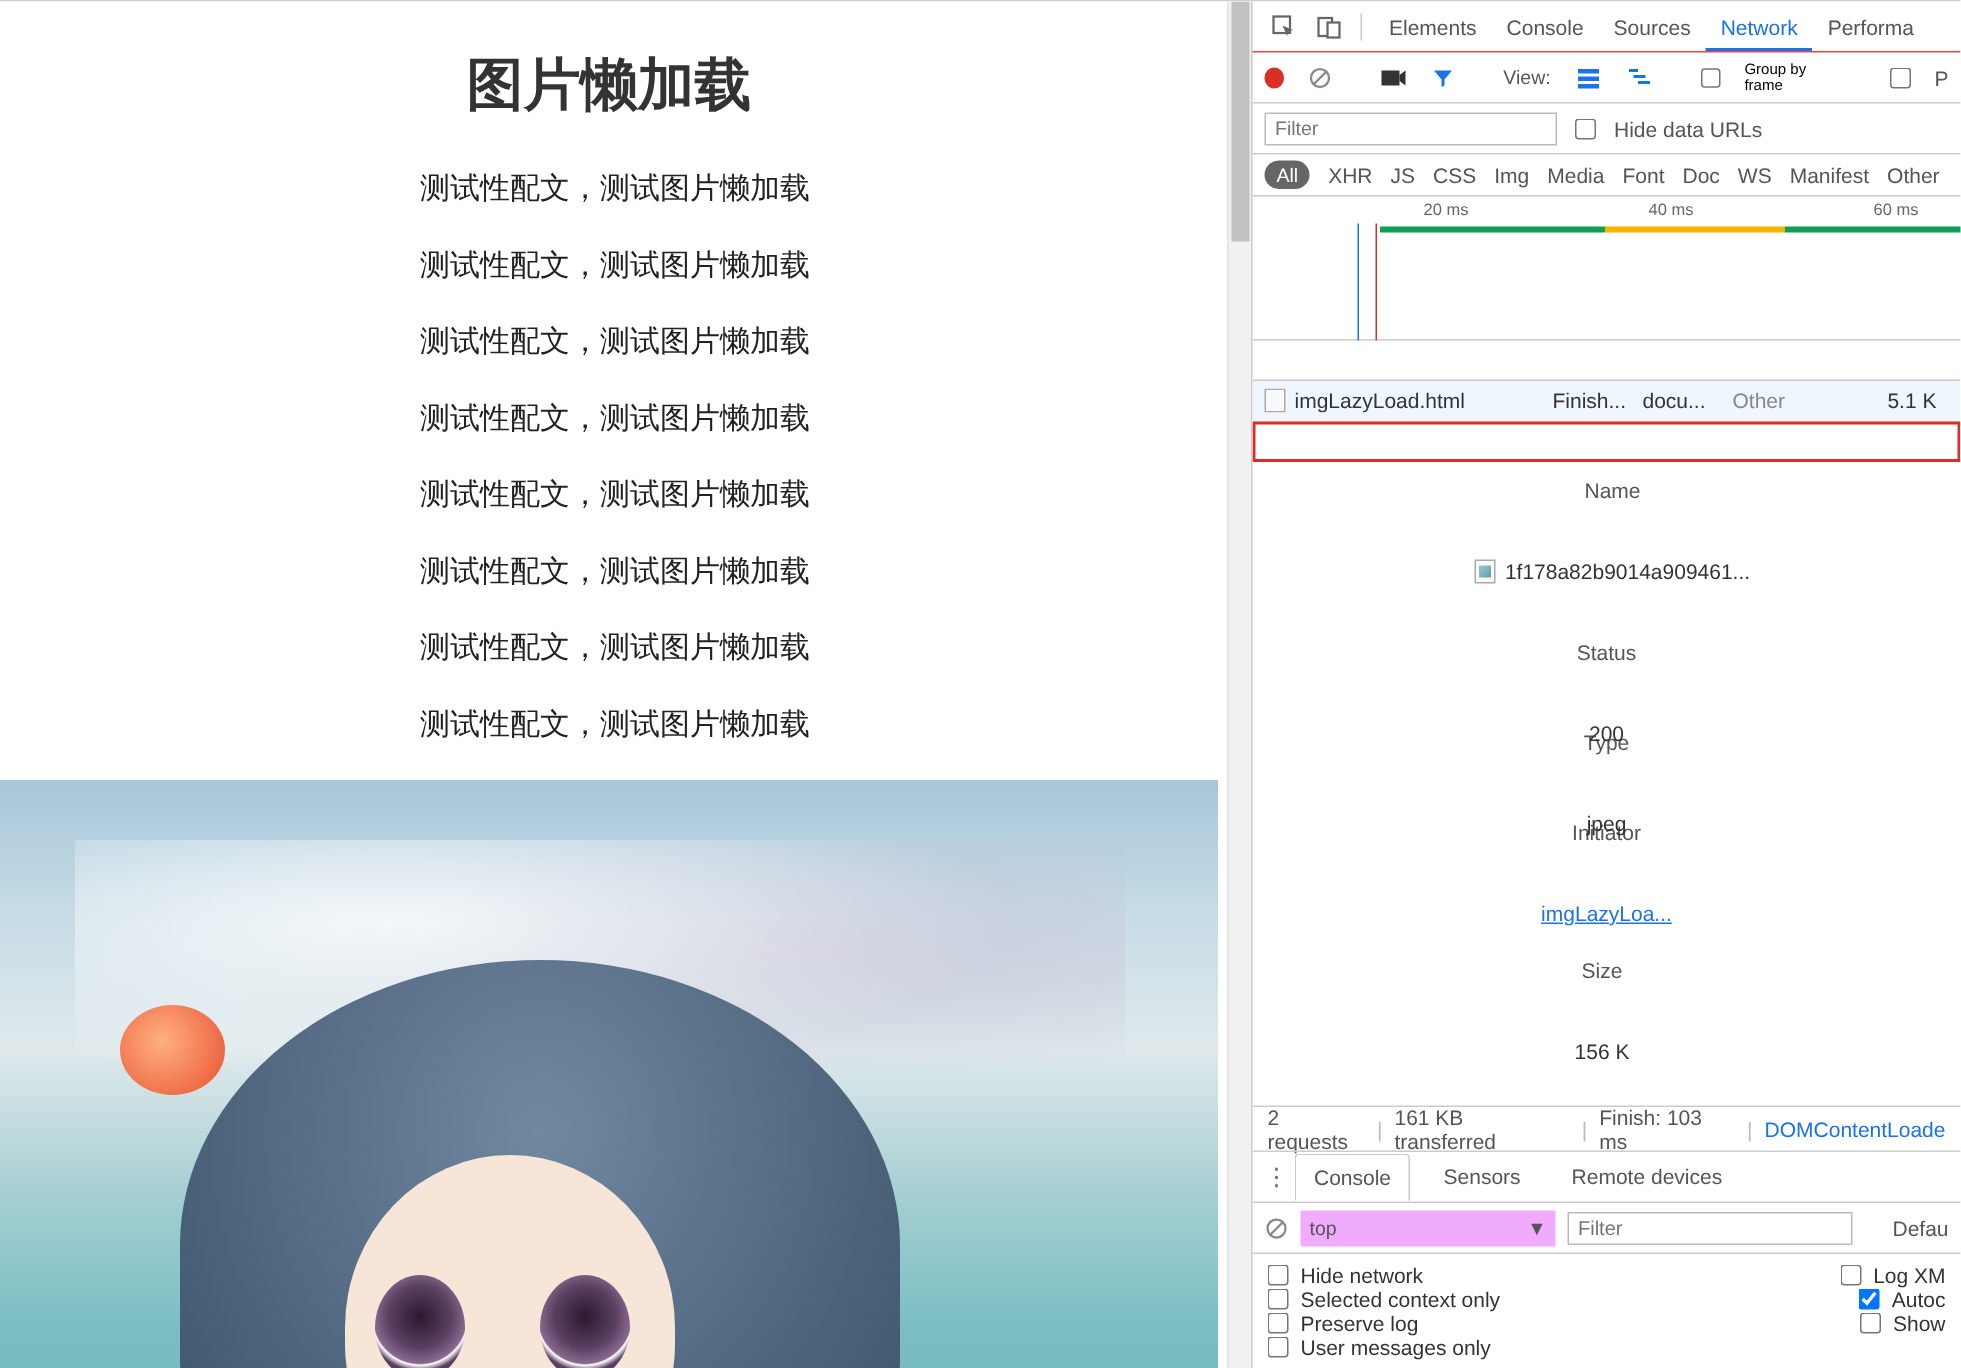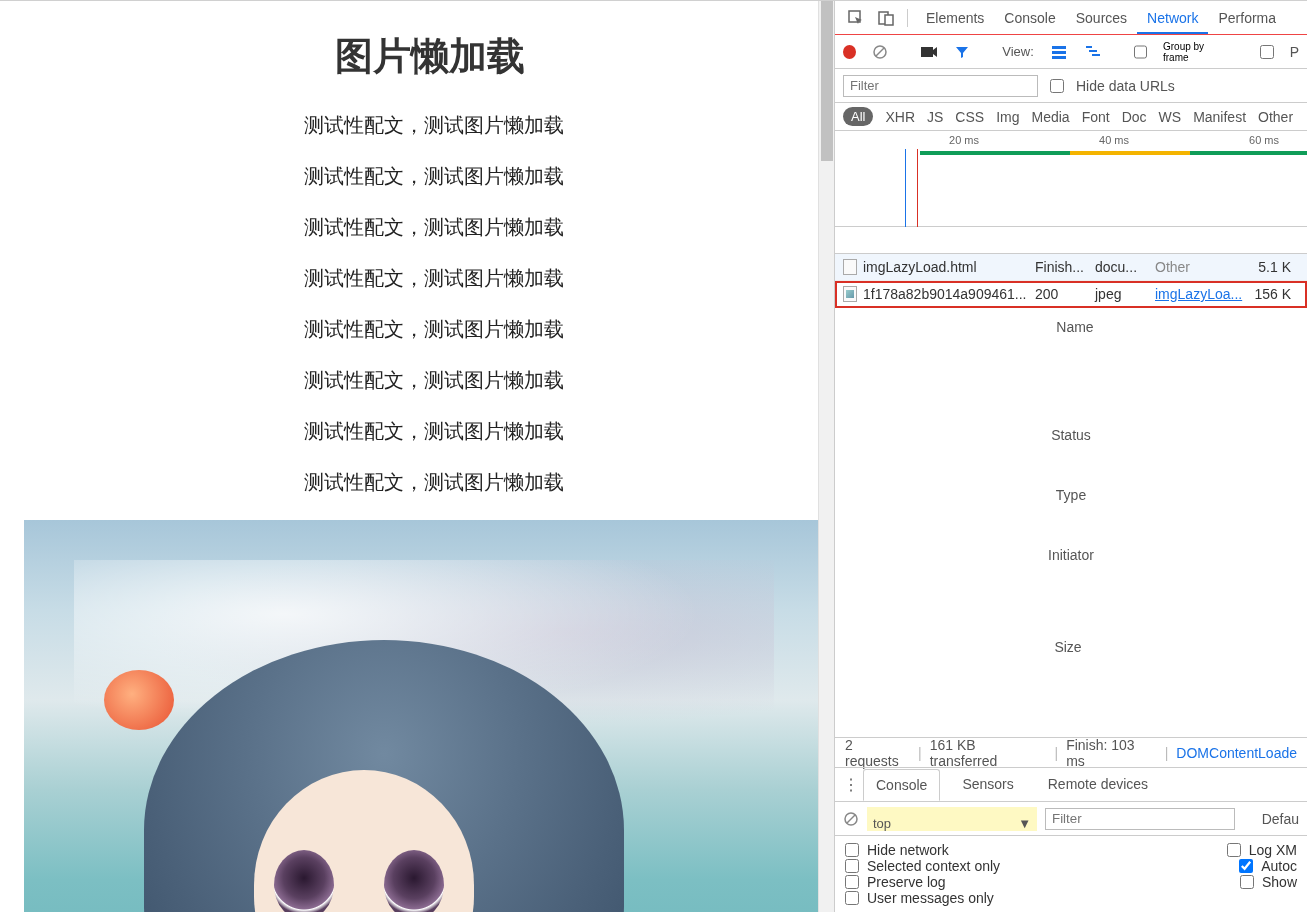--- a/index.html
+++ b/index.html
@@ -1,19 +1,19 @@
 <!DOCTYPE html>
 <html><head>
 <meta charset="utf-8">
 <style>
 * { box-sizing: border-box; margin: 0; padding: 0; }
 body { font-family: -apple-system, "Segoe UI", Arial, sans-serif; font-size: 13px; color: #333; overflow: hidden; }
 .app { display: flex; width: 1307px; height: 912px; border-top: 1px solid #d0d0d0; }
 .viewport { width: 834px; height: 100%; position: relative; background: #fff; overflow: hidden; }
-.viewport-inner { width: 812px; height: 100%; overflow-y: hidden; margin-left: 24px; }
+.viewport-inner { width: 812px; height: 100%; overflow-y: hidden; }
 .scrollbar { position: absolute; right: 0; top: 0; width: 16px; height: 100%; background: #f1f1f1; border-left: 1px solid #e0e0e0; }
 .scrollbar-thumb { position: absolute; top: 0; left: 2px; width: 12px; height: 160px; background: #c1c1c1; border-radius: 0; }
 .page-title { font-size: 38px; font-weight: 700; text-align: center; margin-top: 30px; margin-bottom: 30px; }
 .para { font-size: 20px; margin: 0 0 24px 280px; color: #222; }
 .hero-img { width: 812px; height: 450px; background: linear-gradient(180deg,#a7c6d9 0%,#c7dce6 20%,#dfe9ec 40%,#a9d0d3 60%,#7cbfc3 80%,#6fb8bd 100%); position: relative; overflow: hidden; }
 .hero-img::before { content:""; position:absolute; left:50px; top:40px; width:700px; height:180px; background: radial-gradient(ellipse at 30% 30%, rgba(255,255,255,.8), rgba(255,255,255,0) 60%), radial-gradient(ellipse at 70% 40%, rgba(200,190,210,.6), rgba(255,255,255,0) 60%); }
 .hair { position:absolute; left:120px; top:120px; width:480px; height:380px; background: radial-gradient(ellipse at 50% 30%, #7189a0 0%, #5a7189 40%, #4a6078 70%, #3a5068 100%); border-radius: 50% 50% 30% 30%; }
 .face { position:absolute; left:230px; top:250px; width:220px; height:230px; background: #f7e6d8; border-radius: 50% 50% 45% 45%; }
 .eye-l, .eye-r { position:absolute; width:60px; height:70px; background: radial-gradient(circle at 50% 40%, #2a1830 0%, #5a4060 40%, #8a6a90 60%, #fff 62%, #5a4060 70%); border-radius: 50%; }
 .eye-l { left:250px; top:330px; }
@@ -41,40 +41,40 @@
 .tl-ticks { display: flex; font-size: 11px; color: #666; height: 18px; align-items: center; }
 .tl-tick { width: 150px; text-align: right; padding-right: 6px; }
 .tl-body { position: relative; height: 78px; }
 .tl-line { position: absolute; top: 0; bottom: 0; width: 1px; }
 .tl-bar { position: absolute; top: 2px; height: 4px; }
 .dt-table { flex: 1; display: flex; flex-direction: column; overflow: hidden; }
 .dt-thead, .dt-row { display: flex; align-items: center; height: 27px; font-size: 14px; }
 .dt-thead { border-bottom: 1px solid #ccc; color: #555; flex-direction: column; }
 .dt-row { border-bottom: 1px solid #eee; }
 .dt-row.sel { background: #f0f6fd; }
-.dt-row.hl { outline: 2px solid #d93025; outline-offset: -2px; }
+.dt-row.hl { outline: 2px solid #d93025; outline-offset: -2px; flex-direction: column; }
 .c-name { flex: 0 0 200px; padding-left: 8px; display: flex; align-items: center; gap: 6px; overflow: hidden; white-space: nowrap; text-overflow: ellipsis; }
 .c-status { flex: 0 0 60px; }
 .c-type { flex: 0 0 60px; }
 .c-init { flex: 0 0 92px; overflow: hidden; white-space: nowrap; text-overflow: ellipsis; }
 .c-init.link { color: #1a73e8; text-decoration: underline; cursor: pointer; }
 .c-init.muted { color: #888; }
 .c-size { flex: 0 0 50px; text-align: right; padding-right: 6px; }
 .file-ico { width: 14px; height: 16px; border: 1px solid #aaa; background: #fafafa; position: relative; }
 .file-ico.img::after { content: ""; position: absolute; left: 2px; right: 2px; top: 3px; bottom: 3px; background: linear-gradient(135deg,#9cc 0%,#69a 100%); }
 .dt-summary { height: 30px; border-top: 1px solid #ccc; display: flex; align-items: center; padding: 0 10px; gap: 8px; font-size: 14px; color: #555; }
 .dt-summary .sep { color: #bbb; }
 .dt-summary .blue { color: #1a73e8; }
 .dt-drawer { border-top: 1px solid #ccc; }
 .drawer-tabs { display: flex; align-items: center; height: 34px; border-bottom: 1px solid #ccc; gap: 2px; padding-left: 6px; }
 .kebab { width: 20px; text-align: center; color: #666; cursor: pointer; font-size: 16px; }
 .drawer-tab { padding: 7px 12px; color: #555; cursor: pointer; font-size: 14px; }
 .drawer-tab.active { background: #fff; border: 1px solid #ccc; border-bottom: 1px solid #fff; margin-bottom: -1px; border-radius: 3px 3px 0 0; }
 .drawer-toolbar { display: flex; align-items: center; height: 34px; border-bottom: 1px solid #ccc; padding: 0 8px; gap: 8px; }
-.ctx-select { flex: 0 0 170px; height: 24px; border: none; background: #fef9c3; padding: 0 6px; display: flex; align-items: flex-end; justify-content: space-between; color: #555; }
+.ctx-select { flex: 0 0 170px; height: 24px; border: none; background: #f0abfc; padding: 0 6px; display: flex; align-items: center; justify-content: space-between; color: #555; }
 .drawer-filter { width: 190px; height: 22px; border: 1px solid #bbb; padding: 0 6px; }
 .drawer-opts { padding: 6px 10px; display: flex; flex-direction: column; gap: 12px; }
 .opt-row { display: flex; justify-content: space-between; align-items: center; }
 .opt { display: flex; align-items: center; gap: 8px; font-size: 14px; color: #333; }
 svg { display: block; }
 </style>
 </head>
 <body>
 
 <div class="app">

